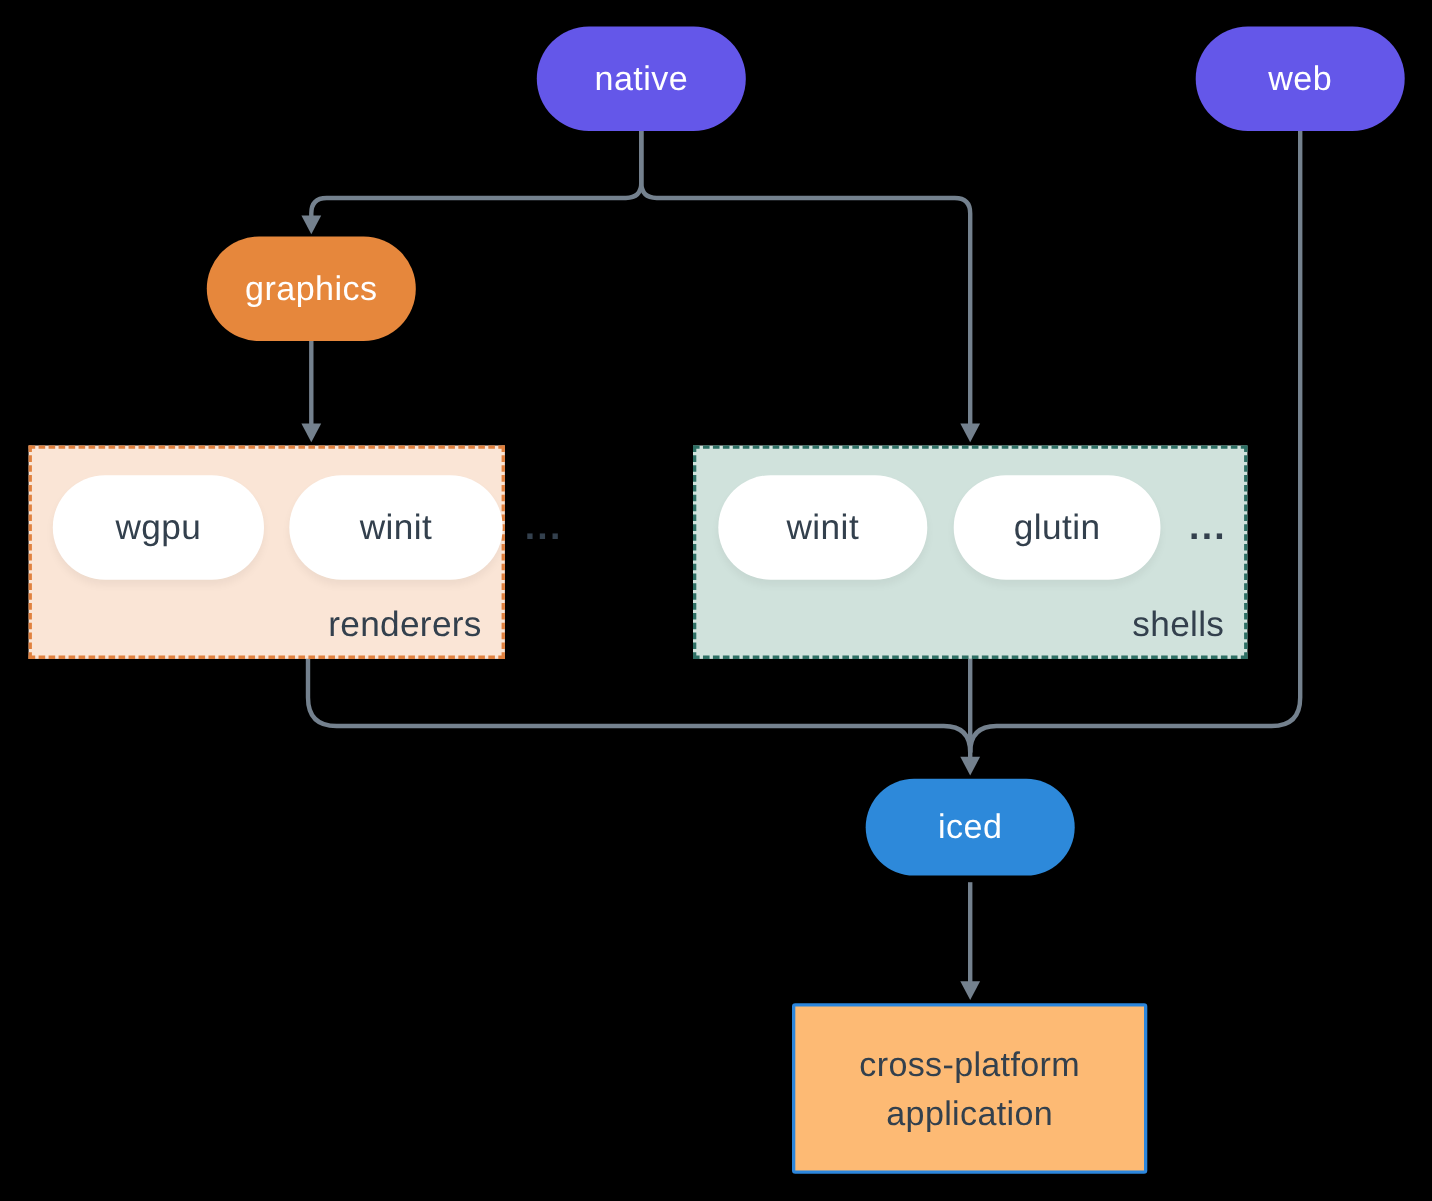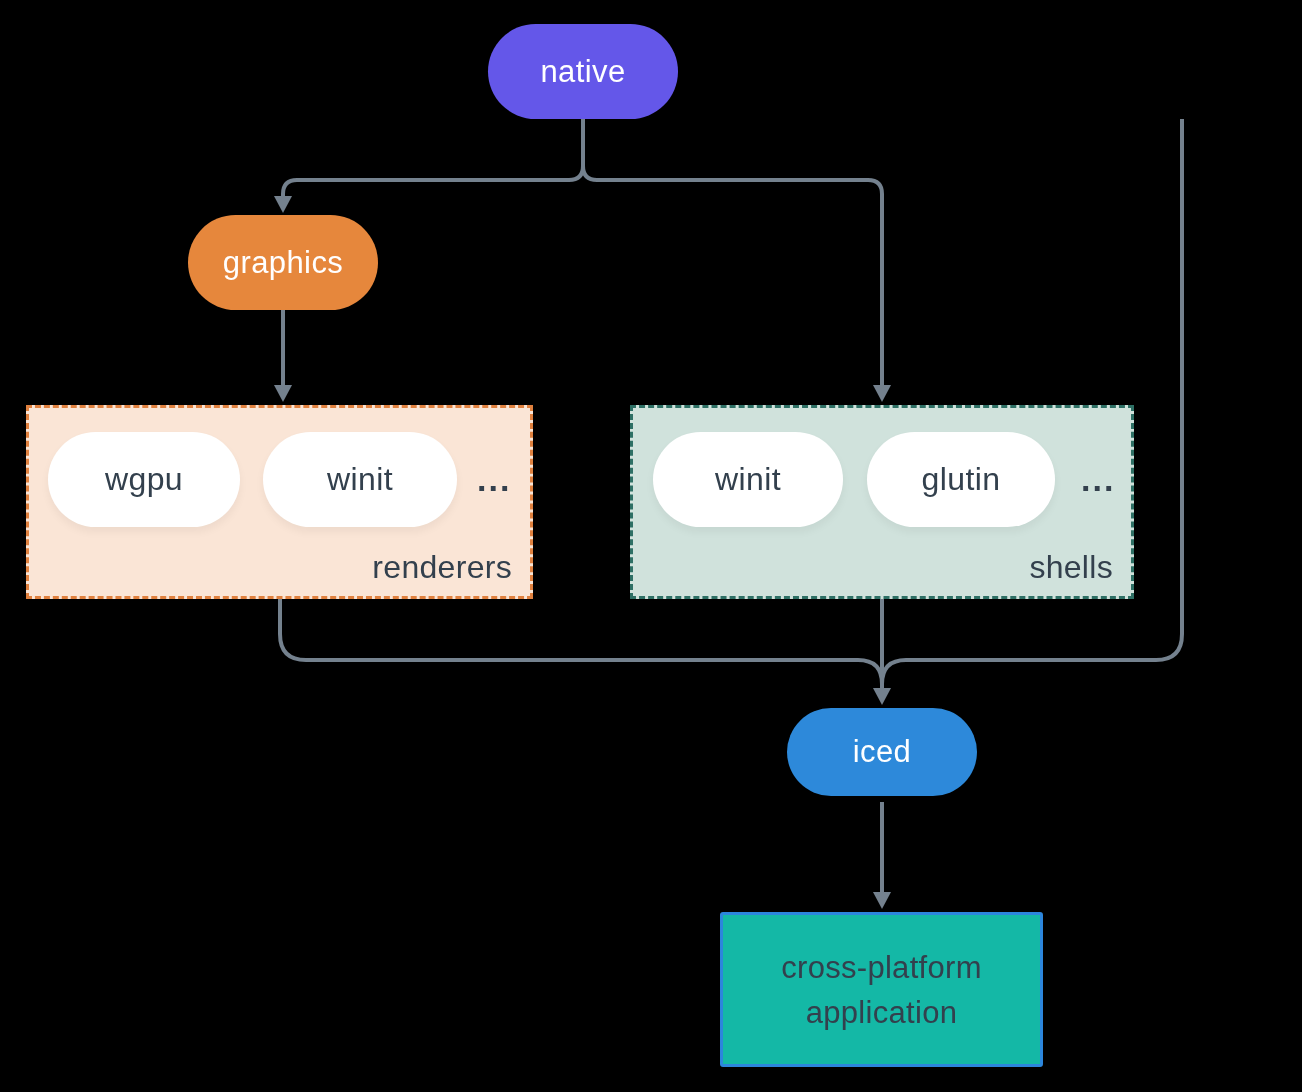--- a/index.html
+++ b/index.html
@@ -67,21 +67,21 @@
     justify-content: center;
     font-size: 31px;
     line-height: 45px;
     letter-spacing: 0.3px;
   }
   
   .node-native   { left: 488px;  top: 24px;  width: 190px; height: 95px; }
   .node-web      { left: 1087px; top: 24px;  width: 190px; height: 95px; }
   .node-graphics { left: 188px;  top: 215px; width: 190px; height: 95px; }
   .node-iced     { left: 787px;  top: 708px; width: 190px; height: 88px; }
-  .group-renderers { left: 26px;  top: 405px; width: 507px; height: 194px; }
+  .group-renderers { left: 26px;  top: 405px; width: 433px; height: 194px; }
   .group-shells    { left: 630px; top: 405px; width: 504px; height: 194px; }
   .node-wgpu   { left: 19px;  top: 24px; width: 192px; height: 95px; }
   .node-glow   { left: 234px; top: 24px; width: 194px; height: 95px; }
   .node-winit  { left: 20px;  top: 24px; width: 190px; height: 95px; }
   .node-glutin { left: 234px; top: 24px; width: 188px; height: 95px; }
 </style>
 </head>
 <body>
 
 <div class="stage" style="background-color: rgb(0, 0, 0);">
@@ -102,20 +102,23 @@
       <polygon points="274,385 292,385 283,402"></polygon>
       <polygon points="873,688 891,688 882,705"></polygon>
       <polygon points="873,892 891,892 882,909"></polygon>
     </g>
   </svg>
 
   <div class="pill node-native" style="background-color: rgb(100, 87, 233); color: rgb(255, 255, 255);">
     <span>native</span>
   </div>
 
+  <div class="pill node-web" style="background-color: rgb(100, 87, 233); color: rgb(255, 255, 255);">
+    <span>web</span>
+  </div>
 
   <div class="pill node-graphics" style="background-color: rgb(230, 135, 60); color: rgb(255, 255, 255); align-items: center;">
     <span>graphics</span>
   </div>
 
   <div class="group group-renderers" style="background-color: rgb(250, 229, 214); border-color: rgb(224, 129, 63);">
     <div class="pill inner node-wgpu" style="background-color: rgb(255, 255, 255); color: rgb(51, 64, 77);">
       <span>wgpu</span>
     </div>
     <div class="pill inner node-glow" style="background-color: rgb(255, 255, 255); color: rgb(51, 64, 77);">
@@ -133,18 +136,18 @@
       <span>glutin</span>
     </div>
     <div class="ellipsis" style="color: rgb(51, 64, 77);">...</div>
     <div class="group-label" style="color: rgb(51, 64, 77);">shells</div>
   </div>
 
   <div class="pill node-iced" style="background-color: rgb(45, 137, 218); color: rgb(255, 255, 255);">
     <span>iced</span>
   </div>
 
-  <div class="appbox" style="background-color: #14b8a6; border-color: rgb(44, 134, 220); color: rgb(51, 64, 77);">
+  <div class="appbox" style="background-color: #fdba74; border-color: rgb(44, 134, 220); color: rgb(51, 64, 77);">
     <span>cross-platform</span>
     <span>application</span>
   </div>
 
 </div>
 
 </body></html>

